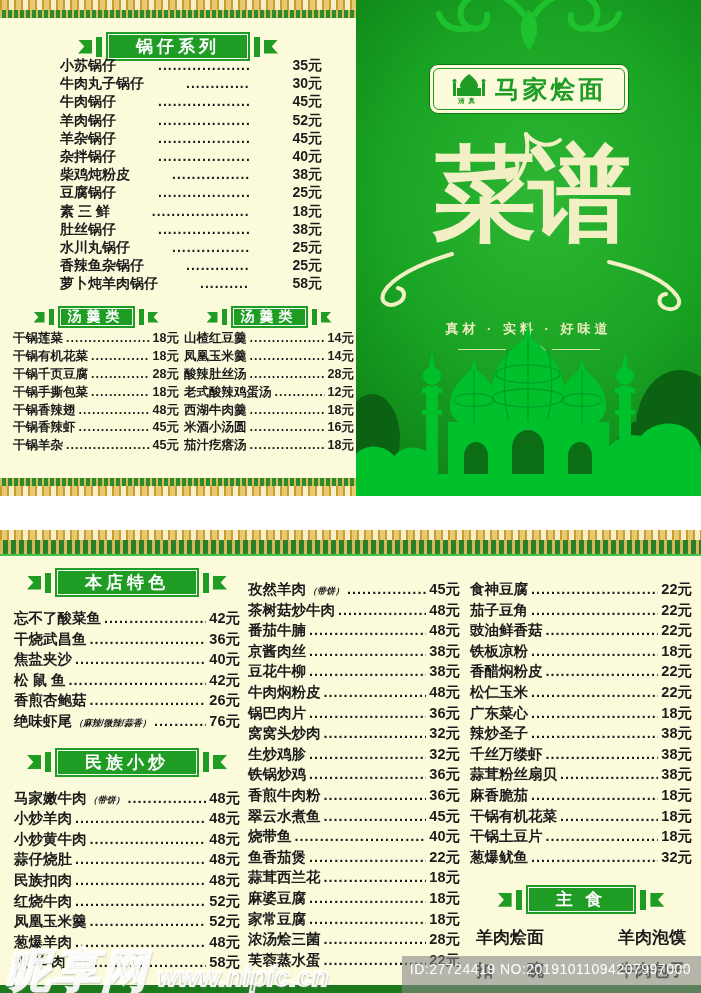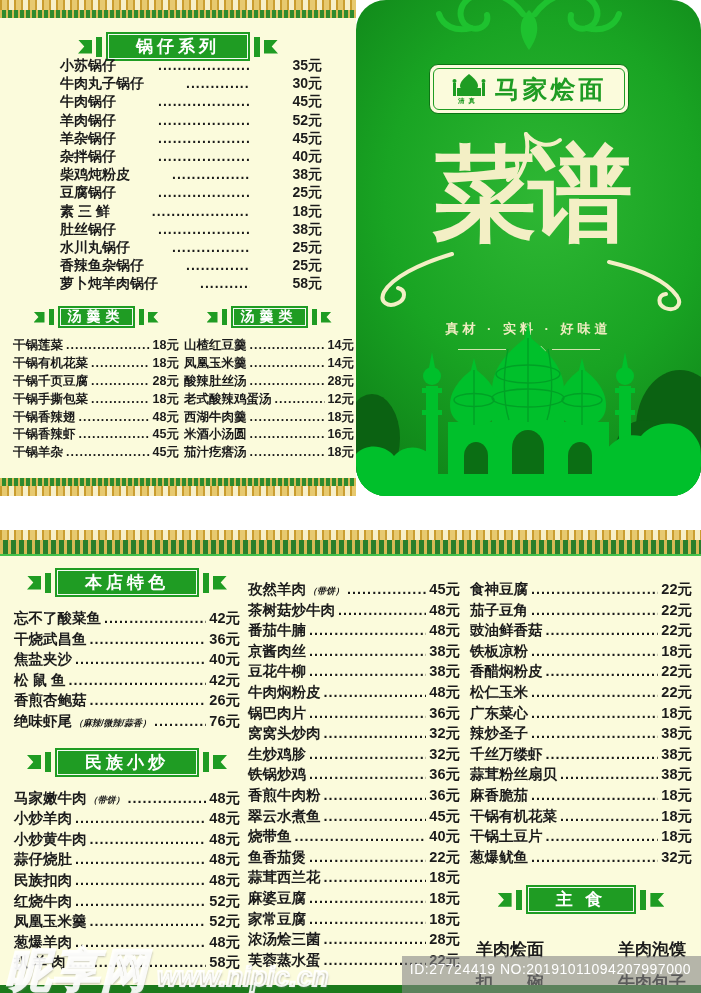--- a/index.html
+++ b/index.html
@@ -39,28 +39,28 @@
   .top-page{position:absolute;left:0;top:0;width:701px;height:496px;}
   .left-panel{position:absolute;left:0;top:0;width:356px;height:496px;background:#FBFBDC;}
   .tp-border-top{position:absolute;top:0;left:0;right:0;}
   .tp-border-bottom{position:absolute;bottom:0;left:0;right:0;}
 
   .banner-pot{position:absolute;top:32px;left:0;width:100%;}
   .pot-list{position:absolute;top:57px;left:60px;width:262px;}
   .pot-list .menu-row{height:18.2px;font-size:14px;gap:39px;}
 
   .soup-col{position:absolute;top:306px;}
-  .soup-col .banner{margin-bottom:9px;}
+  .soup-col .banner{margin-bottom:2px;}
   .soup-col .menu-row{height:17.9px;font-size:12.5px;}
   .soup-a{left:13px;width:166px;}
   .soup-b{left:184px;width:170px;}
 
   
   .cover{position:absolute;left:356px;top:0;width:345px;height:496px;overflow:hidden;
-         background:radial-gradient(120% 95% at 54% 40%, #2FB734 0%, #19A423 38%, #0D7B16 75%, #086211 100%);border-radius:30px;}
+         background:radial-gradient(120% 95% at 54% 40%, #2FB734 0%, #19A423 38%, #0D7B16 75%, #086211 100%);}
   .cover-ornament{position:absolute;top:-16px;left:50%;transform:translateX(-50%);}
   .logo-box{position:absolute;top:64px;left:50%;transform:translateX(-50%);
             width:198px;height:48px;background:#FBFBDC;border:1px solid #0C7514;border-radius:9px;
             display:flex;align-items:center;justify-content:center;gap:8px;}
   .logo-box::after{content:"";position:absolute;inset:3px;border:1px solid #1F9C23;border-radius:6px;pointer-events:none;}
   .logo-icon-wrap{display:flex;flex-direction:column;align-items:center;line-height:1;}
   .logo-sub{font-size:6.5px;color:#1F9C23;font-weight:bold;letter-spacing:4px;margin-top:1px;}
   .logo-title{font-size:25px;color:#1F9C23;font-weight:bold;letter-spacing:3px;white-space:nowrap;}
 
   .cover-title{position:absolute;top:142px;left:0;width:100%;text-align:center;
@@ -83,21 +83,21 @@
   .bp-border-top{position:absolute;top:0;left:0;right:0;}
   .bp-border-bottom{position:absolute;bottom:0;left:0;right:0;height:8px;background:#1C7A1C;}
 
   .p2col{position:absolute;}
   .p2col .menu-row{height:20.6px;font-size:14.5px;}
   .col1{left:14px;top:38px;width:226px;}
   .col1 .banner{margin-bottom:12px;}
   .col1 .sect2{margin-top:15px;}
   .col2{left:248px;top:50px;width:212px;}
   .col3{left:470px;top:50px;width:222px;}
-  .col3 .banner{margin-top:17px;margin-bottom:22px;}
+  .col3 .banner{margin-top:17px;margin-bottom:10px;}
 
   .staple-grid{display:grid;grid-template-columns:auto auto;justify-content:space-between;
                row-gap:10px;padding:2px 6px 0 6px;}
   .staple-cell{font-size:17px;font-weight:600;color:#1b1b1b;white-space:pre;}
 
   
   .wm-left{position:absolute;left:5px;top:940px;display:flex;align-items:baseline;gap:8px;z-index:9;
            font-style:italic;font-weight:bold;color:rgba(255,255,255,0.18);
            -webkit-text-stroke:2px rgba(255,255,255,0.9);
            text-shadow:1px 2px 2px rgba(120,120,120,0.45);}

